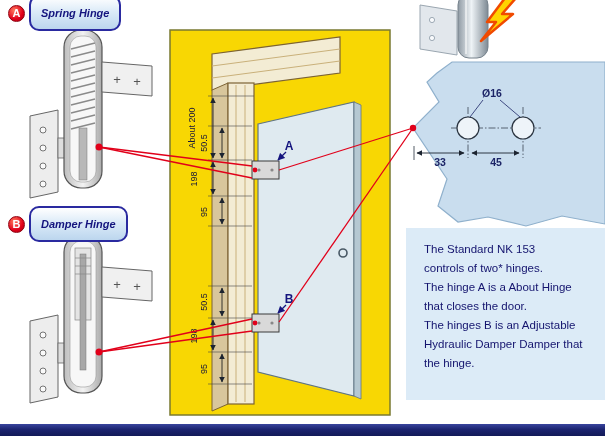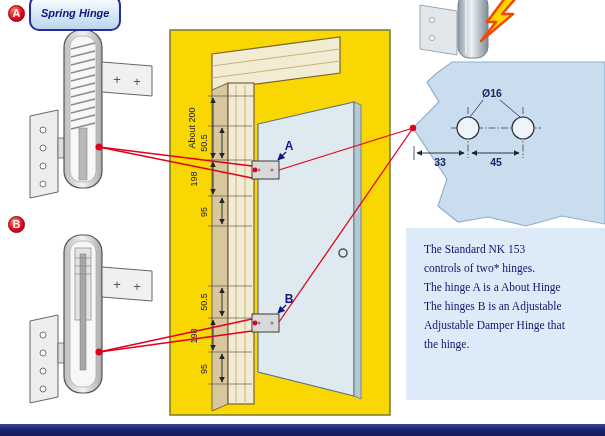--- a/index.html
+++ b/index.html
@@ -12,21 +12,21 @@
     background:radial-gradient(circle at 35% 30%,#ff7a5e,#e1001a 60%,#a80012);
     color:#fff;font-weight:bold;font-size:11px;display:flex;align-items:center;justify-content:center;
     border:1px solid #8f0010;box-sizing:border-box;}
   .badge-pill{display:flex;align-items:center;height:36px;padding:0 10px;
     border:2px solid #2a2aa0;border-radius:10px;
     background:linear-gradient(180deg,#ffffff 0%,#dcebf8 45%,#bcd6ee 100%);
     color:#14147e;font-weight:bold;font-style:italic;font-size:11px;box-sizing:border-box;white-space:nowrap;}
 
   .note{position:absolute;left:406px;top:228px;width:199px;height:172px;background:#dcebf7;
     padding:12px 8px 0 18px;box-sizing:border-box;}
-  .note-line{font-size:11.5px;line-height:19px;color:#14146e;font-family:Liberation Serif, serif;}
+  .note-line{font-size:11.5px;line-height:19px;color:#14146e;}
 
   .footer-bar{position:absolute;left:0;top:424px;width:605px;height:12px;
     background:linear-gradient(180deg,#39459e 0%,#1c2470 45%,#121a58 100%);}
 </style>
 </head>
 <body>
 
 <div class="stage">
 
   <svg width="605" height="436" viewBox="0 0 605 436">
@@ -182,26 +182,28 @@
       <circle cx="255" cy="323" r="2.4" fill="#e1001a" stroke="none"></circle>
     </g>
   </svg>
 
   <div class="badge" style="top:4px;">
     <span class="badge-circle">A</span>
     <span class="badge-pill">Spring Hinge</span>
   </div>
   <div class="badge" style="top:215px;">
     <span class="badge-circle">B</span>
+    <span class="badge-pill">Damper Hinge</span>
   </div>
 
   <div class="note">
     <div class="note-line">The Standard NK 153</div>
     <div class="note-line">controls of two* hinges.</div>
     <div class="note-line">The hinge A is a About Hinge</div>
+    <div class="note-line">that closes the door.</div>
     <div class="note-line">The hinges B is an Adjustable</div>
-    <div class="note-line">Adjustable Damper Hinge that</div>
+    <div class="note-line">Hydraulic Damper Damper that</div>
     <div class="note-line">the hinge.</div>
   </div>
 
   <div class="footer-bar"></div>
 
 </div>
 
 </body></html>

